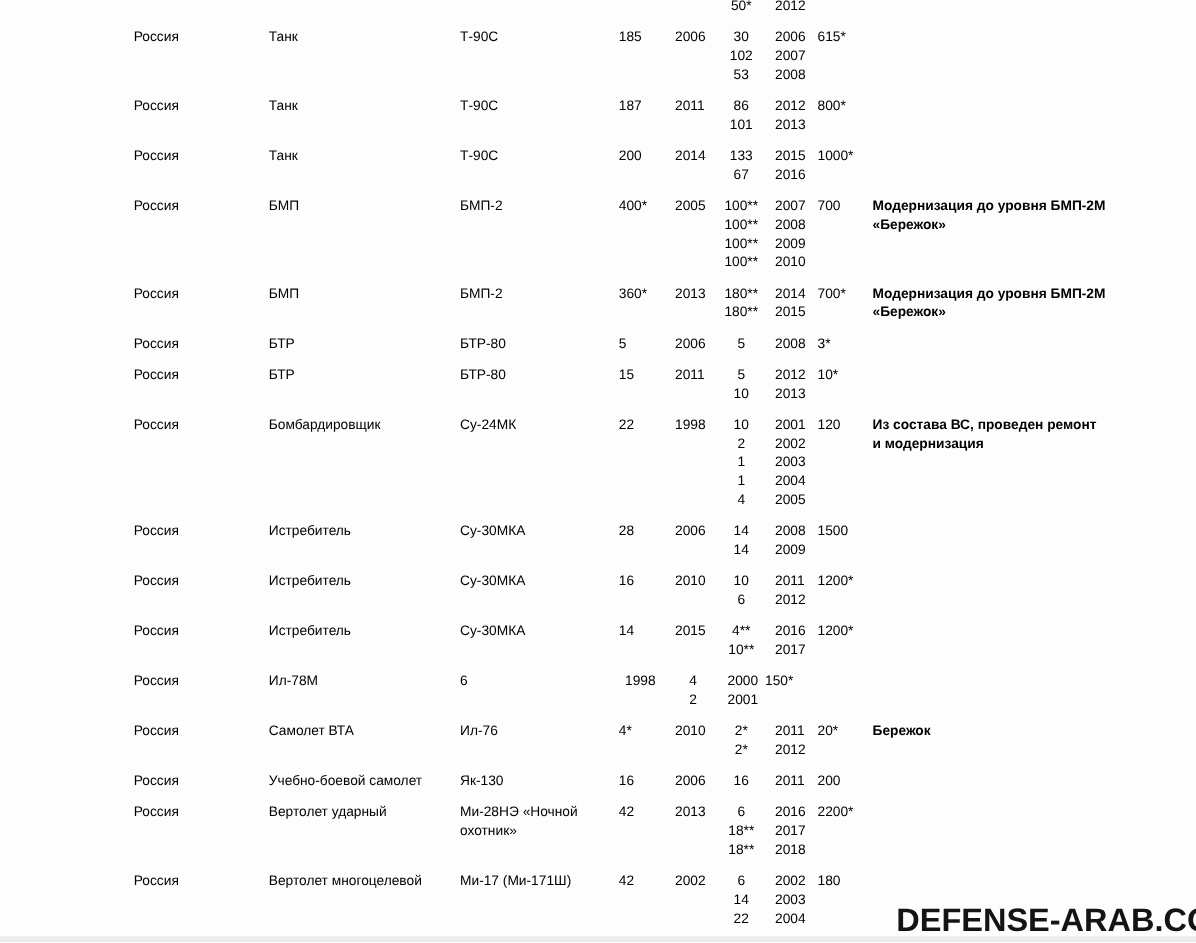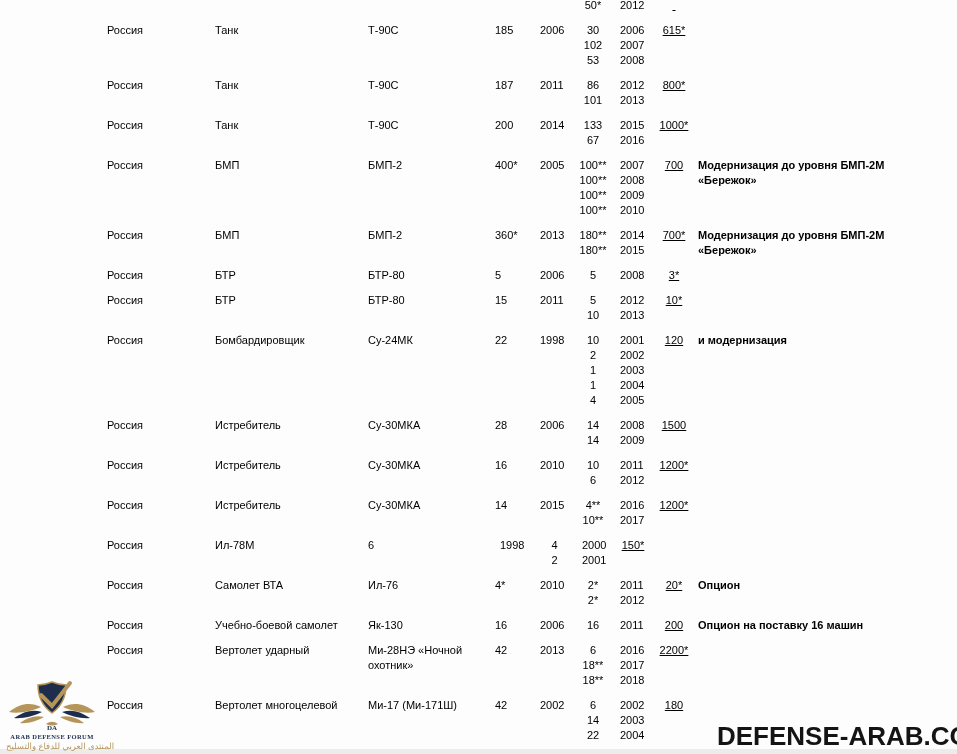--- a/index.html
+++ b/index.html
@@ -21,21 +21,21 @@
     display:grid;
     grid-template-columns:108px 153px 127px 40px 39px 38px 42px 40px 263px;
     margin-bottom:10px;
   }
   .cell{overflow:visible;}
   .ln{height:15px;line-height:15px;white-space:nowrap;}
   .c-qty{text-align:left;}
   .c-cyear{padding-left:5px;}
   .c-del{text-align:center;}
   .c-years{padding-left:8px;}
-  .c-value{text-align:center;text-decoration:underline;}
+  .c-value{text-align:left;}
   .c-note{padding-left:4px;font-weight:bold;}
   .watermark{
     position:absolute;
     left:717px;top:721px;
     font-size:26px;font-weight:bold;
     letter-spacing:0px;
     color:#141414;
     white-space:nowrap;
     z-index:3;
   }
@@ -345,20 +345,21 @@
           <div class="ln">2001</div>
           <div class="ln">2002</div>
           <div class="ln">2003</div>
           <div class="ln">2004</div>
           <div class="ln">2005</div>
         </div>
         <div class="cell c-value">
           <div class="ln">120</div>
         </div>
         <div class="cell c-note">
+          <div class="ln">Из состава ВС, проведен ремонт</div>
           <div class="ln">и модернизация</div>
         </div>
       </div>
       <div class="row">
         <div class="cell c-country">
           <div class="ln">Россия</div>
         </div>
         <div class="cell c-type">
           <div class="ln">Истребитель</div>
         </div>
@@ -488,21 +489,21 @@
           <div class="ln">2*</div>
         </div>
         <div class="cell c-years">
           <div class="ln">2011</div>
           <div class="ln">2012</div>
         </div>
         <div class="cell c-value">
           <div class="ln">20*</div>
         </div>
         <div class="cell c-note">
-          <div class="ln">Опцион</div>
+          <div class="ln">Бережок</div>
         </div>
       </div>
       <div class="row">
         <div class="cell c-country">
           <div class="ln">Россия</div>
         </div>
         <div class="cell c-type">
           <div class="ln">Учебно-боевой самолет</div>
         </div>
         <div class="cell c-model">
@@ -515,23 +516,20 @@
           <div class="ln">2006</div>
         </div>
         <div class="cell c-del">
           <div class="ln">16</div>
         </div>
         <div class="cell c-years">
           <div class="ln">2011</div>
         </div>
         <div class="cell c-value">
           <div class="ln">200</div>
-        </div>
-        <div class="cell c-note">
-          <div class="ln">Опцион на поставку 16 машин</div>
         </div>
       </div>
       <div class="row">
         <div class="cell c-country">
           <div class="ln">Россия</div>
         </div>
         <div class="cell c-type">
           <div class="ln">Вертолет ударный</div>
         </div>
         <div class="cell c-model">
@@ -585,39 +583,18 @@
           <div class="ln">2003</div>
           <div class="ln">2004</div>
         </div>
         <div class="cell c-value">
           <div class="ln">180</div>
         </div>
         <div class="cell c-note"></div>
       </div>
     </div>
 
-  <div class="logo">
-    <svg width="92" height="50" viewBox="0 0 92 50">
-
-      <path d="M3,32 C14,23 25,22 35,27 C26,31 13,34 3,32 Z" fill="#b6955b"></path>
-      <path d="M8,38 C18,31 27,29 36,32 C28,36 16,39 8,38 Z" fill="#1f2d4d"></path>
-      <path d="M14,43 C22,37 30,35 38,37 C31,41 21,44 14,43 Z" fill="#b6955b"></path>
-
-      <path d="M89,32 C78,23 67,22 57,27 C66,31 79,34 89,32 Z" fill="#b6955b"></path>
-      <path d="M84,38 C74,31 65,29 56,32 C64,36 76,39 84,38 Z" fill="#1f2d4d"></path>
-      <path d="M78,43 C70,37 62,35 54,37 C61,41 71,44 78,43 Z" fill="#b6955b"></path>
-
-      <path d="M46,2 C51,4 56,5 60,5 C60,15 57,25 46,33 C35,25 32,15 32,5 C36,5 41,4 46,2 Z" fill="#1f2d4d" stroke="#b6955b" stroke-width="1.5"></path>
-
-      <path d="M35,15 L46,26 L64,3" fill="none" stroke="#b6955b" stroke-width="4" stroke-linecap="round" stroke-linejoin="miter"></path>
-
-      <path d="M40,44 C44,41 48,41 52,44 C48,46 44,46 40,44 Z" fill="#b6955b"></path>
-    </svg>
-    <div class="logo-da">DA</div>
-    <div class="logo-title">ARAB DEFENSE FORUM</div>
-    <div class="logo-arabic">المنتدى العربي للدفاع والتسليح</div>
-  </div>
 
   <div class="watermark">DEFENSE-ARAB.COM</div>
 
   <div class="bottom-strip"></div>
 
 </div>
 
 </body></html>

